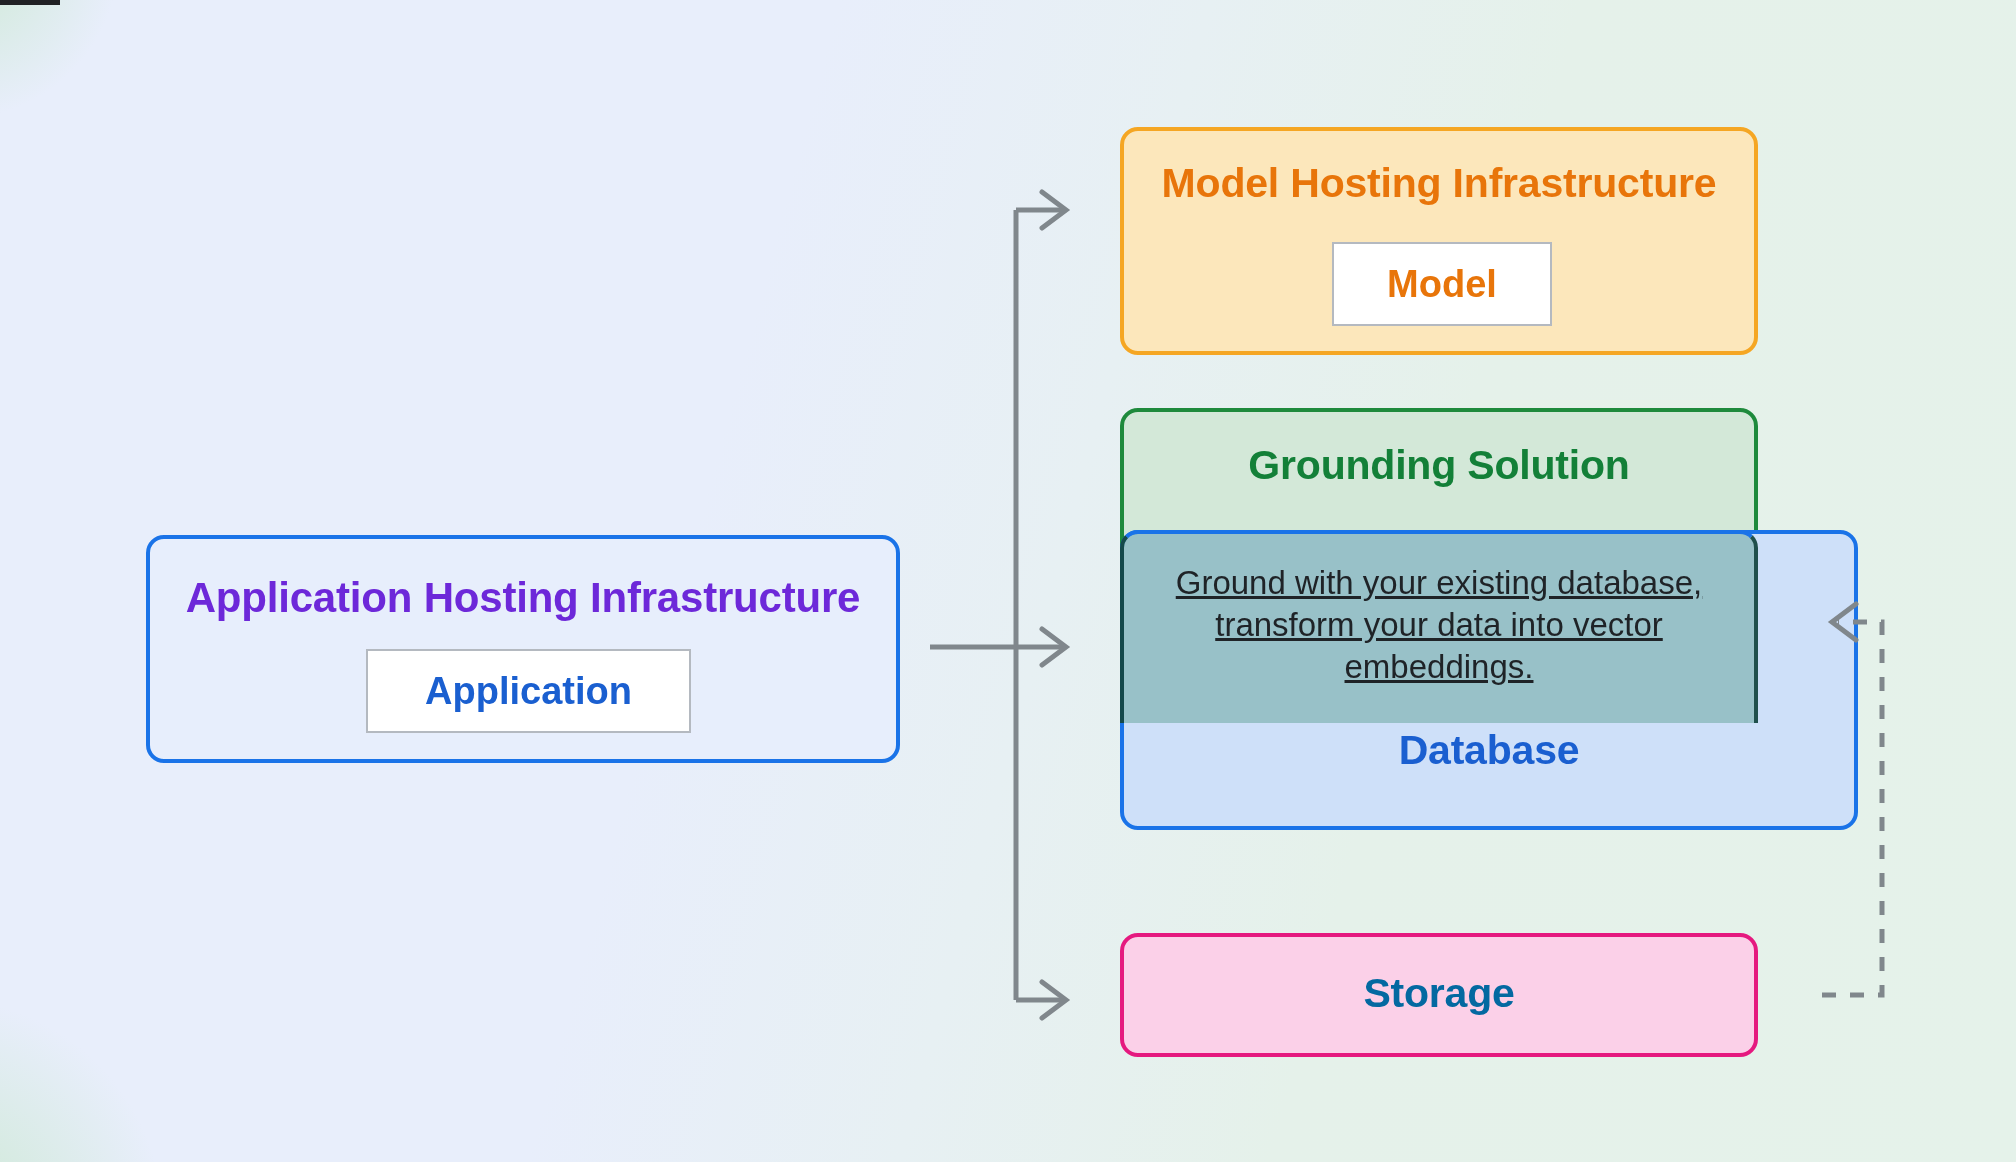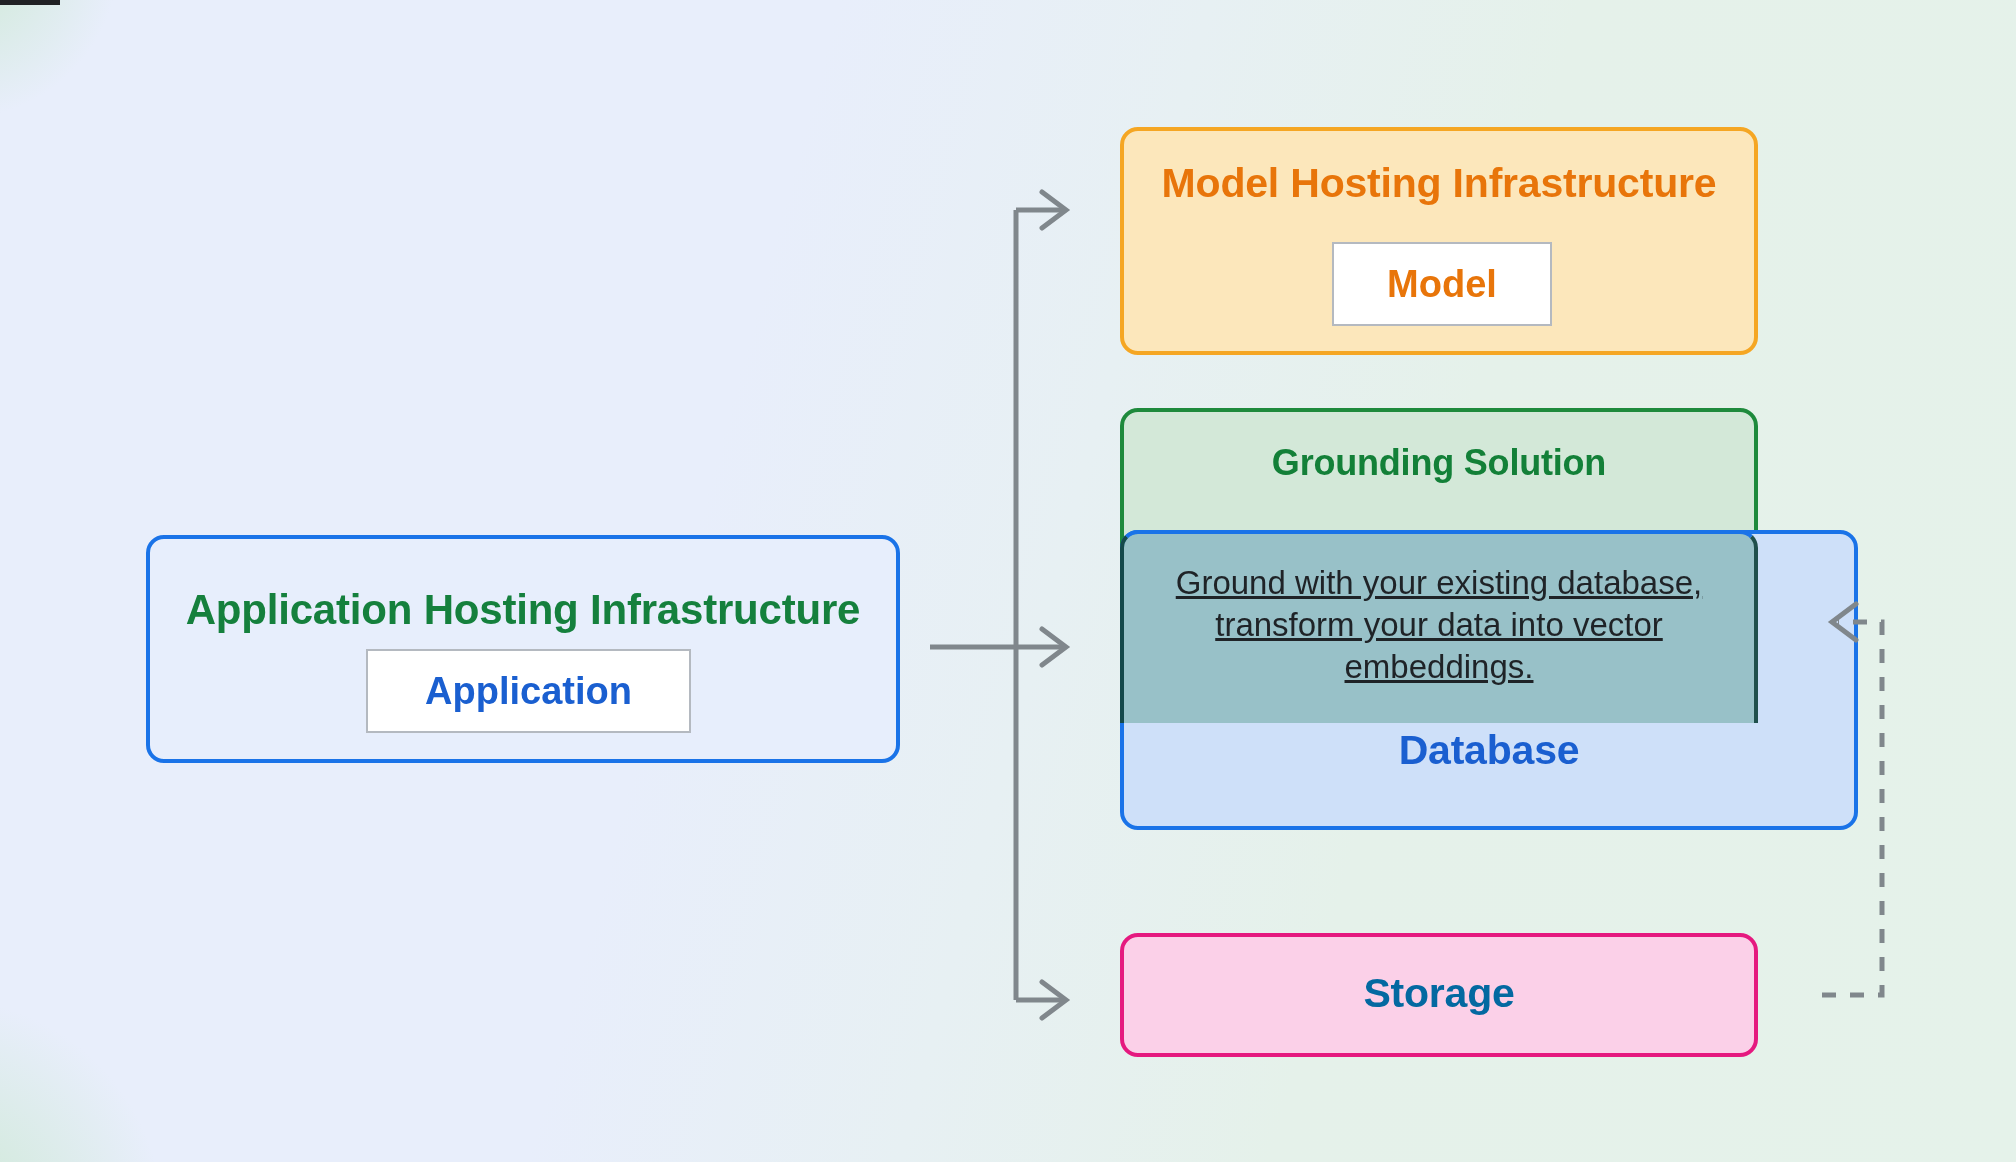--- a/index.html
+++ b/index.html
@@ -85,22 +85,21 @@
   #app-box {
     left: 146px; top: 535px;
     width: 754px; height: 228px;
     background: #e7eefc;
     border-color: #1a73e8;
     border-width: 4px;
   }
   #app-box .node-title {
     top: 35px;
     font-size: 42px;
-    color: #15803d;
-    margin-top: 12px;
+    color: #6d28d9;
   }
   #app-chip {
     left: 216px; top: 110px;
     width: 325px; height: 84px;
     font-size: 38px;
     color: #1a5fd0;
   }
 
   
   #model-box {
@@ -127,21 +126,21 @@
   #grounding-box {
     left: 1120px; top: 408px;
     width: 638px; height: 315px;
     background: #d3e8d8;
     border-color: #1e8a3c;
     border-width: 4px;
     z-index: 2;
   }
   #grounding-box .node-title {
     top: 30px;
-    font-size: 36px;
+    font-size: 41px;
     color: #138038;
   }
 
   
   #database-box {
     left: 1120px; top: 530px;
     width: 738px; height: 300px;
     background: #cee0f9;
     border-color: #1a73e8;
     border-width: 4px;

